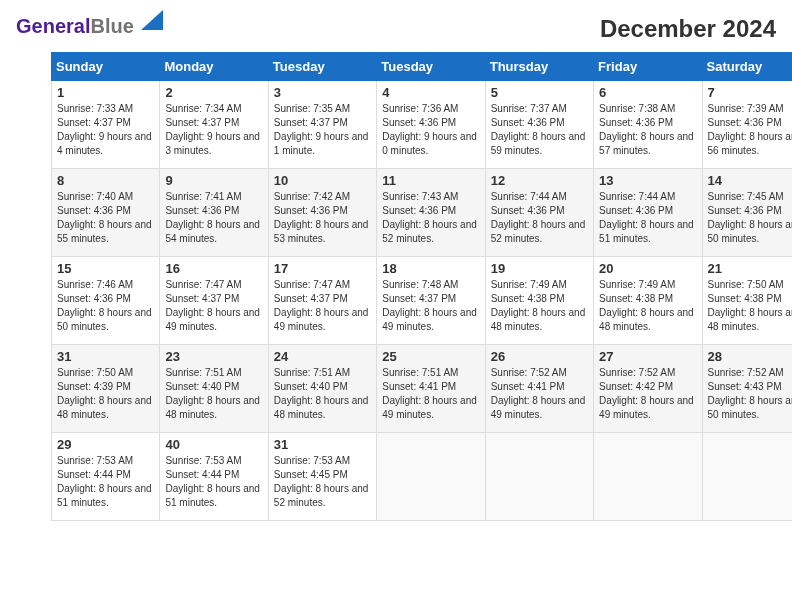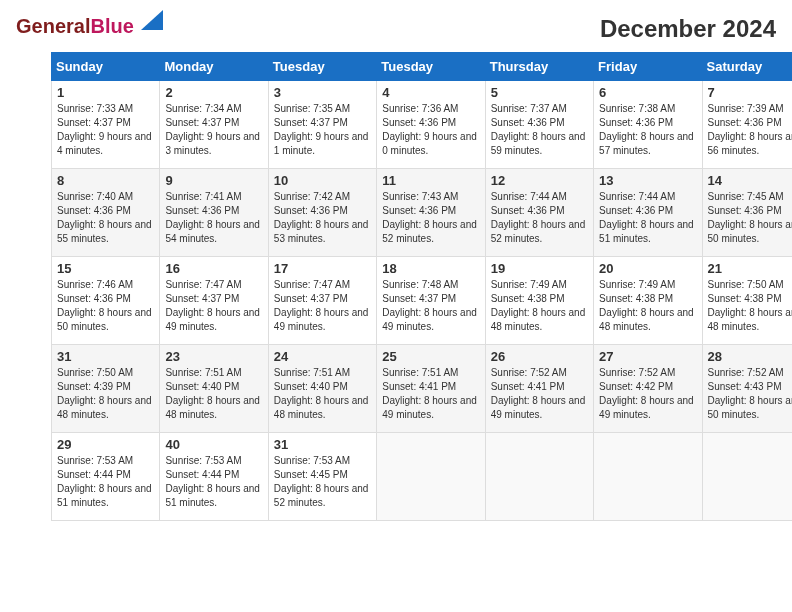--- a/index.html
+++ b/index.html
@@ -73,22 +73,22 @@
     
     .logo-wrap {
       display: flex;
       align-items: center;
     }
     .logo-text-wrap {
       font-size: 20px;
       font-weight: bold;
       line-height: 1.0;
     }
-    .logo-general { color: #7f1d1d; }
-    .logo-blue-word { color: #be185d; }
+    .logo-general { color: #4c1d95; }
+    .logo-blue-word { color: #737373; }
   </style>
 </head>
 <body>
 
 <div class="header">
   <div class="logo-wrap">
     <div>
       <span class="logo-text-wrap">
         <span class="logo-general">General</span><span class="logo-blue-word">Blue</span>
       </span>

